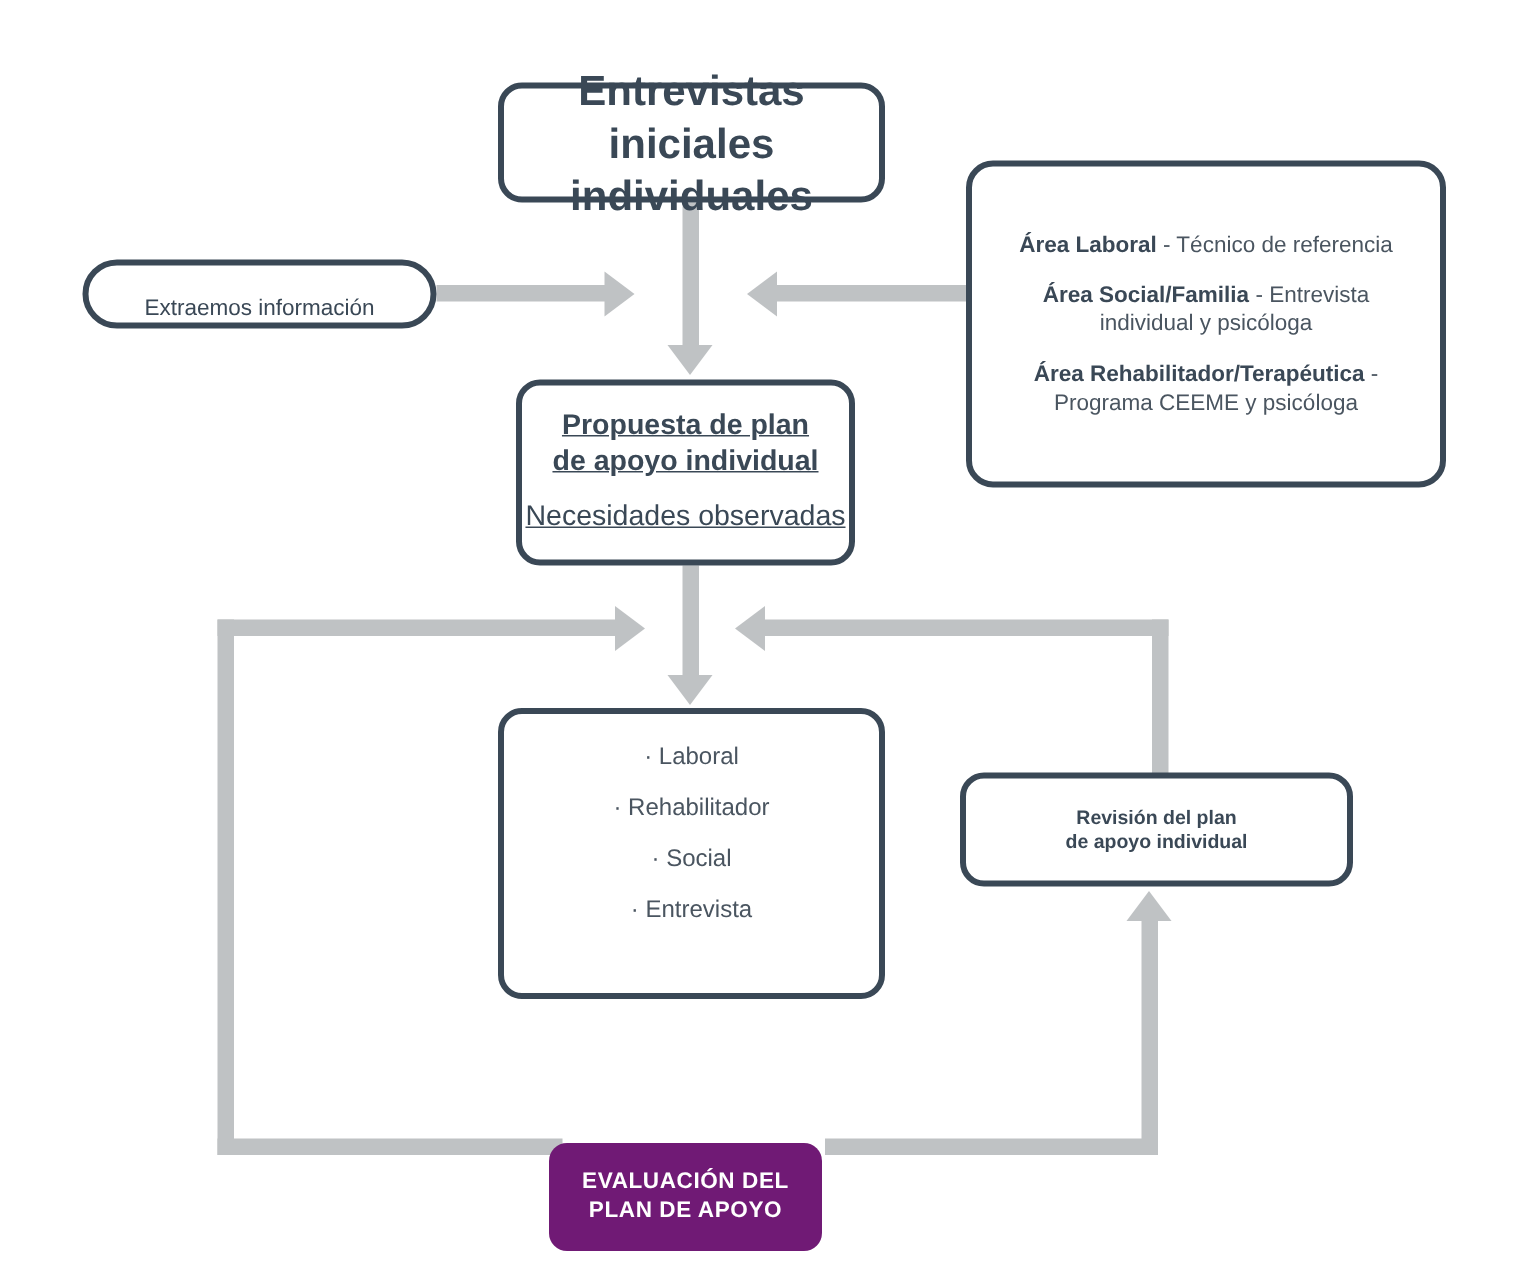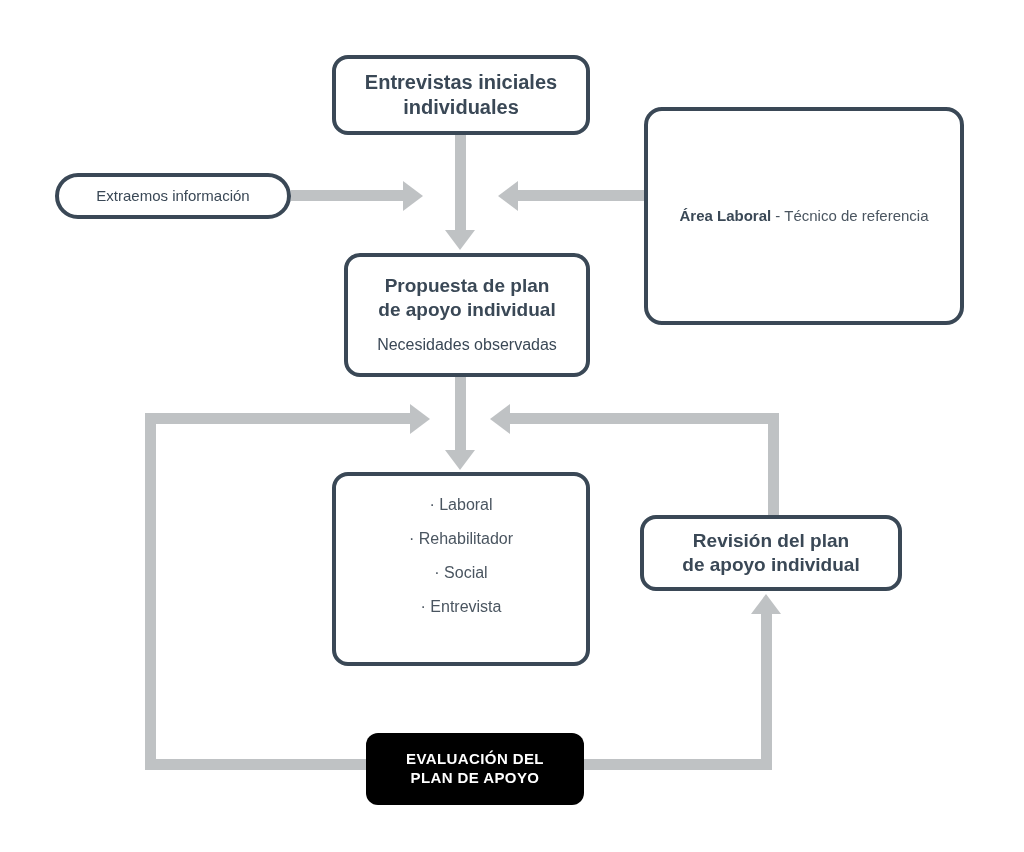--- a/index.html
+++ b/index.html
@@ -35,69 +35,71 @@
   }
   .node .sub {
     font-weight: normal;
     line-height: 1.3;
   }
   
   #node-entrevistas {
     left: 332px; top: 55px; width: 258px; height: 80px;
     border-radius: 16px;
   }
-  #node-entrevistas .title { font-size: 20px; }
+  #node-entrevistas .title { font-size: 28px; }
 
   #node-extraemos {
     left: 55px; top: 173px; width: 236px; height: 46px;
     border-radius: 23px;
+    justify-content: flex-end;
   }
   #node-extraemos .sub { font-size: 15px; }
 
   #node-areas {
     left: 644px; top: 107px; width: 320px; height: 218px;
     border-radius: 18px;
     justify-content: center;
     padding: 6px 14px;
     gap: 14px;
   }
   #node-areas .area-line {
     font-size: 15px;
     line-height: 1.28;
     color: #4a5560;
   }
   #node-areas .area-line b { color: #3a4856; font-weight: bold; }
 
   #node-propuesta-plan {
-    left: 344px; top: 253px; width: 246px; height: 124px;
+    left: 344px; top: 253px; width: 226px; height: 124px;
     border-radius: 16px;
     gap: 14px;
+    text-decoration: underline;
   }
   #node-propuesta-plan .title { font-size: 19px; }
-  #node-propuesta-plan .sub { font-size: 16px; }
+  #node-propuesta-plan .sub { font-size: 19px; }
 
   #node-propuesta-tareas {
     left: 332px; top: 472px; width: 258px; height: 194px;
     border-radius: 16px;
     justify-content: flex-start;
     padding-top: 20px;
     gap: 16px;
   }
   #node-propuesta-tareas .title { font-size: 20px; }
   #node-propuesta-tareas .task { font-size: 16px; color: #4a5560; }
 
   #node-revision {
     left: 640px; top: 515px; width: 262px; height: 76px;
     border-radius: 16px;
   }
-  #node-revision .title { font-size: 19px; }
+  #node-revision .title { font-size: 13px; }
 
   #node-evaluacion {
-    left: 366px; top: 733px; width: 218px; height: 72px;
-    background: #000000;
+    left: 366px; top: 762px; width: 182px; height: 72px;
+    background: #701a75;
     border: none;
     border-radius: 12px;
     color: #ffffff;
     z-index: 4;
   }
   #node-evaluacion .title { font-size: 15px; letter-spacing: .4px; }
 
   
   .conn { position: absolute; background: #bfc2c4; z-index: 1; }
   .arrowhead { position: absolute; width: 0; height: 0; z-index: 2; }
@@ -142,20 +144,26 @@
   </div>
 
   <div class="node" id="node-extraemos">
     <div class="sub">Extraemos información</div>
   </div>
 
   <div class="node" id="node-areas">
     <div class="area-line">
       <b>Área Laboral</b><span> - Técnico de referencia</span>
     </div>
+    <div class="area-line">
+      <b>Área Social/Familia</b><span> - Entrevista individual y psicóloga</span>
+    </div>
+    <div class="area-line">
+      <b>Área Rehabilitador/Terapéutica</b><span> - Programa CEEME y psicóloga</span>
+    </div>
   </div>
 
   <div class="node" id="node-propuesta-plan">
     <div class="title" style="white-space:pre-line;">Propuesta de plan
 de apoyo individual</div>
     <div class="sub">Necesidades observadas</div>
   </div>
 
   <div class="node" id="node-propuesta-tareas">
     <div class="task">· Laboral</div>

